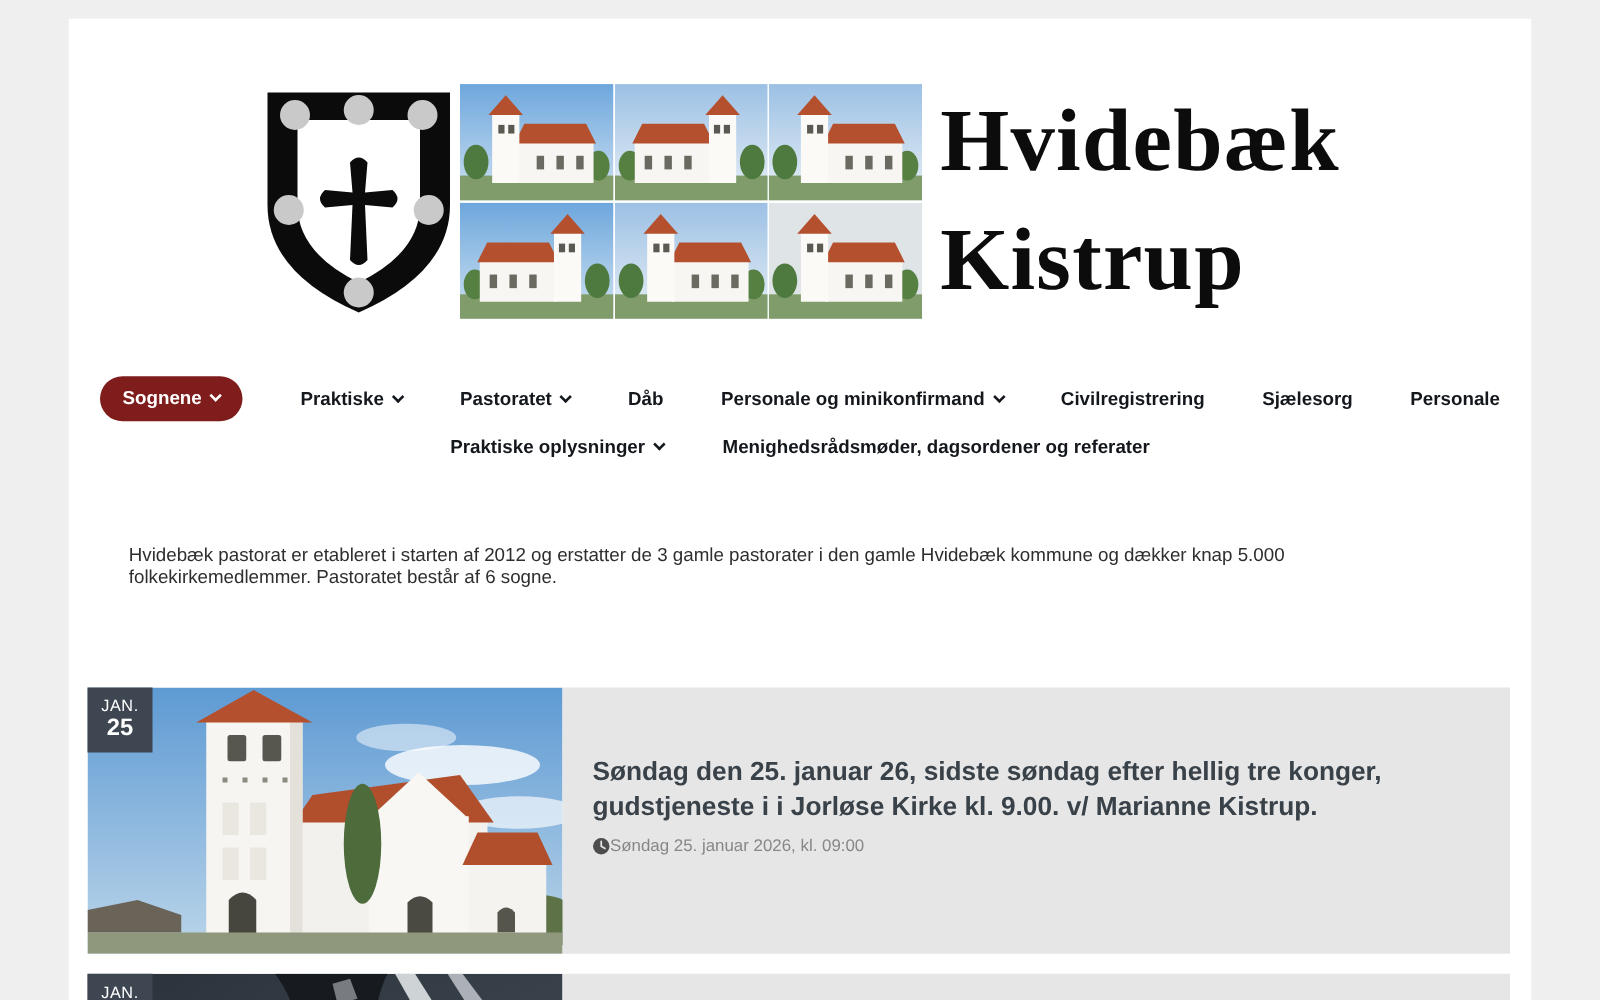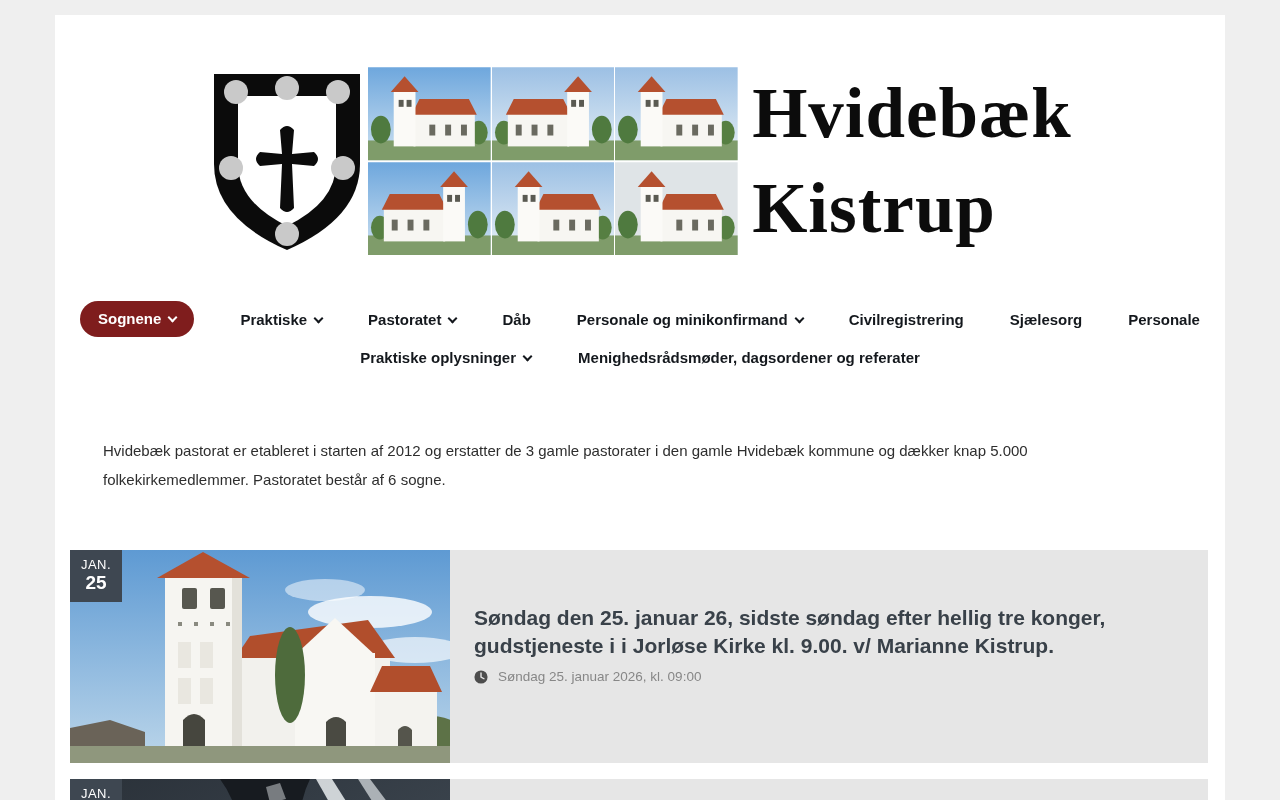--- a/index.html
+++ b/index.html
@@ -40,21 +40,21 @@
   }
   .chev {
     display:inline-block; width:7px; height:7px;
     border-right:2px solid currentColor; border-bottom:2px solid currentColor;
     transform:rotate(45deg); margin-left:8px; vertical-align:3px;
   }
 
   
   .intro {
     position:absolute; left:48px; top:421px; width:960px;
-    font-size:15px; line-height:29px; color:#2e2e2e;
+    font-size:15px; line-height:17px; color:#2e2e2e;
   }
 
   
   .card {
     position:absolute; left:15px; width:1138px; height:213px;
     display:flex; cursor:pointer;
   }
   .card-1 { top:535px; }
   .card-2 { top:764px; }
   .card-img { position:relative; width:380px; height:213px; flex:0 0 auto; }
@@ -62,21 +62,21 @@
   .badge {
     position:absolute; left:0; top:0; width:52px; height:52px;
     background:#3e4751; color:#ffffff; text-align:center; z-index:2;
   }
   .badge .b-month { font-size:13px; margin-top:7px; letter-spacing:0.5px; }
   .badge .b-day { font-size:19px; font-weight:bold; line-height:22px; }
   .card-body { flex:1 1 auto; background:#e6e6e6; padding:54px 50px 0 24px; }
   .card-title {
     font-size:21px; font-weight:bold; color:#394149; line-height:28px; margin-bottom:9px;
   }
-  .card-meta { font-size:13.5px; color:#878787; display:flex; align-items:center; gap:10px; }
+  .card-meta { font-size:13.5px; color:#878787; display:flex; align-items:center; gap:0; }
   .card-meta svg { flex:0 0 auto; }
 </style>
 </head>
 <body>
 
 <svg width="0" height="0" style="position:absolute" aria-hidden="true">
   <defs>
     <linearGradient id="skyA" x1="0" y1="0" x2="0" y2="1">
       <stop offset="0" stop-color="#6ea7dd"></stop>
         <stop offset="1" stop-color="#cfe2f1"></stop>

